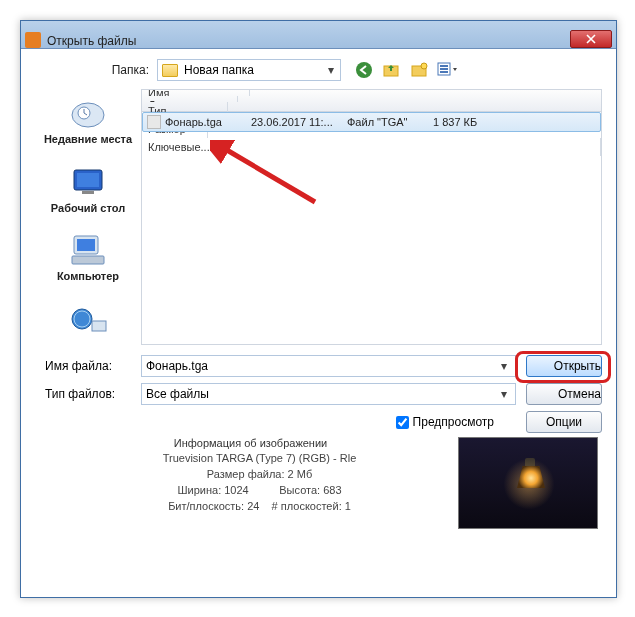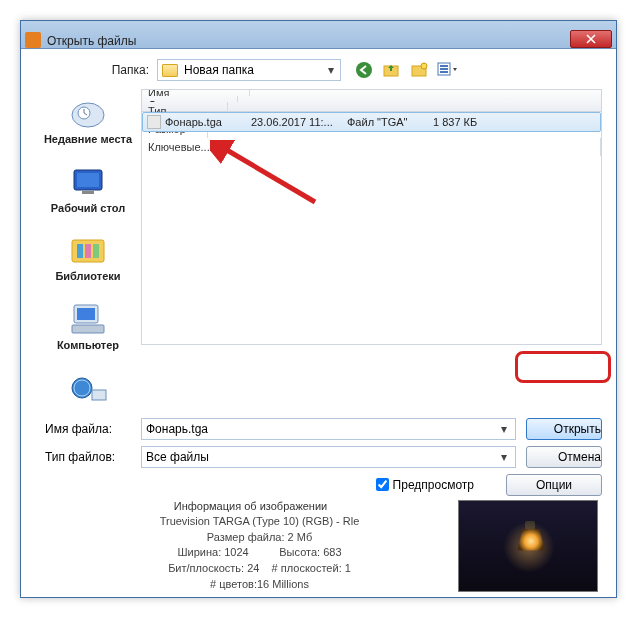--- a/index.html
+++ b/index.html
@@ -39,21 +39,21 @@
 .fields { margin-top: 10px; }
 .field-row { display: flex; align-items: center; margin-bottom: 6px; }
 .field-row .flab { width: 106px; font-size: 12px; padding-left: 10px; }
 .combo { flex: 1; height: 22px; border: 1px solid #b4c7de; background: #fff; font-size: 12px; padding: 2px 4px; display: flex; align-items: center; margin-right: 10px; }
 .combo .dd { width: 14px; text-align: center; color: #444; }
 .btn { width: 76px; height: 22px; border: 1px solid #8a9bb2; background: linear-gradient(#fdfdfd,#e3e8ef); font-size: 12px; border-radius: 3px; text-align: right; line-height: 20px; cursor: default; }
 .btn.primary { background: linear-gradient(#eaf4ff,#bcdcff); border-color: #2f78c8; }
 .highlight { position: absolute; right: 24px; top: 351px; width: 96px; height: 32px; border: 3px solid #d62222; border-radius: 8px; pointer-events: none; }
 .preview-row { display: flex; align-items: center; justify-content: flex-end; margin-top: 4px; }
 .preview-row label { font-size: 12px; display: flex; align-items: center; gap: 4px; margin-right: 32px; }
-.opts-btn { width: 96px; height: 22px; border: 1px solid #8a9bb2; background: linear-gradient(#fdfdfd,#e3e8ef); font-size: 12px; border-radius: 3px; text-align: center; line-height: 20px; }
+.opts-btn { width: 76px; height: 22px; border: 1px solid #8a9bb2; background: linear-gradient(#fdfdfd,#e3e8ef); font-size: 12px; border-radius: 3px; text-align: center; line-height: 20px; }
 .info-block { display: flex; margin-top: 4px; text-align: center; }
 .info-text { font-size: 11px; color: #444; line-height: 1.45; white-space: pre; margin-left: 26px; flex: 1; }
 .info-title { font-size: 11px; color: #333; margin-bottom: 2px; text-indent: 8px; }
 .preview-img { width: 140px; height: 92px; background: linear-gradient(#1a1730,#0b0912); border: 1px solid #777; margin-right: 4px; position: relative; overflow: hidden; }
 .lamp { position: absolute; left: 58px; top: 20px; width: 26px; height: 46px; }
 .lamp .cap { width: 10px; height: 8px; background: #3a342c; margin: 0 auto; border-radius: 2px 2px 0 0; }
 .lamp .body { width: 18px; height: 22px; background: radial-gradient(circle at 50% 55%, #ffe29a 0%, #f3a532 35%, #4a2e0e 70%); margin: 0 auto; clip-path: polygon(20% 0, 80% 0, 100% 100%, 0 100%); }
 .lamp .glow { position: absolute; left: -18px; top: -4px; width: 60px; height: 60px; background: radial-gradient(circle, rgba(255,190,90,.45) 0%, rgba(255,190,90,0) 60%); }
 </style>
 </head>
@@ -122,29 +122,20 @@
         <div class="place">
           <svg class="pic" viewBox="0 0 40 36">
               <rect x="6" y="6" width="28" height="20" rx="2" fill="#2a62c9" stroke="#15386f"></rect>
               <rect x="9" y="9" width="22" height="14" fill="#3f7fe0"></rect>
               <rect x="14" y="27" width="12" height="3" fill="#888"></rect>
             </svg>
           <div class="plabel">Рабочий стол</div>
         </div>
         <div class="place">
           <svg class="pic" viewBox="0 0 40 36">
-              <rect x="4" y="8" width="32" height="22" rx="2" fill="#f3cd5c" stroke="#d6a61c"></rect>
-              <rect x="9" y="12" width="6" height="14" fill="#4aa3d6"></rect>
-              <rect x="17" y="12" width="6" height="14" fill="#e17ab0"></rect>
-              <rect x="25" y="12" width="6" height="14" fill="#7ec97e"></rect>
-            </svg>
-          <div class="plabel">Библиотеки</div>
-        </div>
-        <div class="place">
-          <svg class="pic" viewBox="0 0 40 36">
               <rect x="6" y="4" width="24" height="18" rx="2" fill="#d8e4f0" stroke="#6c8fbb"></rect>
               <rect x="9" y="7" width="18" height="12" fill="#3f7fe0"></rect>
               <rect x="4" y="24" width="32" height="8" rx="1" fill="#bcc9d8" stroke="#6c8fbb"></rect>
             </svg>
           <div class="plabel">Компьютер</div>
         </div>
         <div class="place">
           <svg class="pic" viewBox="0 0 40 36">
               <circle cx="14" cy="18" r="10" fill="#3f88d6" stroke="#1e5a9c"></circle>
               <path d="M6 18 A8 8 0 0 1 22 18 A8 8 0 0 1 6 18" fill="none" stroke="#a7d1f2"></path>
@@ -197,25 +188,24 @@
       <label>
         <input type="checkbox" checked="" style="">
         <span>Предпросмотр</span>
       </label>
       <div class="opts-btn">Опции</div>
     </div>
 
     <div class="info-block">
       <div style="flex:1">
         <div class="info-title">Информация об изображении</div>
-        <div class="info-text">Truevision TARGA (Type 10) (RGB) - Rle</div>
+        <div class="info-text">Truevision TARGA (Type 7) (RGB) - Rle</div>
         <div class="info-text">Размер файла: 2 Мб</div>
         <div class="info-text"><span>Ширина: 1024</span>          <span>Высота: 683</span></div>
         <div class="info-text"><span>Бит/плоскость: 24</span>    <span># плоскостей: 1</span></div>
-        <div class="info-text"># цветов:16 Millions</div>
       </div>
       <div class="preview-img">
         <div class="lamp">
             <div class="glow"></div>
             <div class="cap"></div>
             <div class="body"></div>
           </div>
       </div>
     </div>
   </div>

